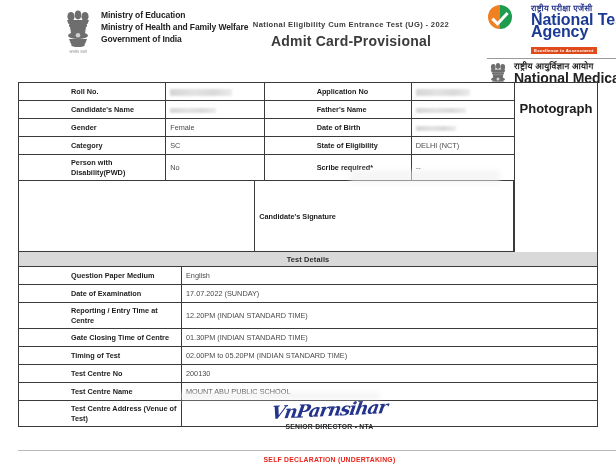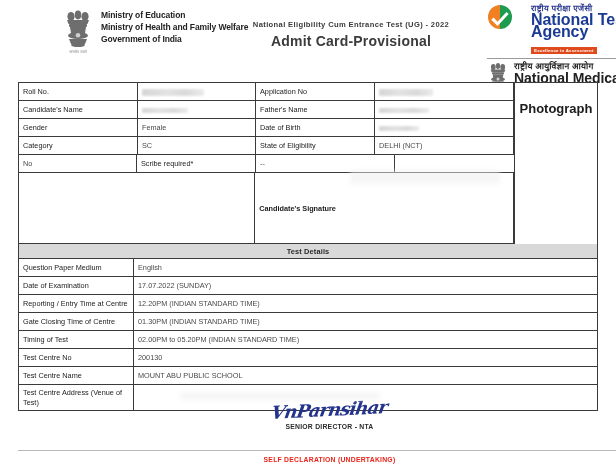--- a/index.html
+++ b/index.html
@@ -92,21 +92,21 @@
   .trow:last-child{border-bottom:none;}
   .cell{
     box-sizing:border-box;
     padding:3px 4px 2px 4px;
     font-size:7.3px;
     line-height:10px;
     min-height:17px;
     display:flex;align-items:center;
     overflow:hidden;
   }
-  .lbl{font-weight:normal;color:#1c1c1c;}
+  .lbl{font-weight:bold;color:#1c1c1c;margin-left:48px;}
   .val{color:#4a4a4a;font-weight:normal;}
   .c-lbl1{width:119px;border-right:1px solid #3a3a3a;}
   .c-val1{width:118px;border-right:1px solid #3a3a3a;}
   .c-lbl2{width:119px;border-right:1px solid #3a3a3a;}
   .c-val2{width:139px;border-right:1px solid #3a3a3a;}
   .c-photo{width:83px;}
 
   
   .redact{
     display:inline-block;
@@ -327,20 +327,21 @@
 
       <div class="trow">
         <div class="cell lbl c-lbl1">Category</div>
         <div class="cell val c-val1">SC</div>
         <div class="cell lbl c-lbl2">State of Eligibility</div>
         <div class="cell val c-val2">DELHI (NCT)</div>
         <div class="cell c-photo"></div>
       </div>
 
       <div class="trow">
+        <div class="cell lbl c-lbl1">Person with Disability(PWD)</div>
         <div class="cell val c-val1">No</div>
         <div class="cell lbl c-lbl2">Scribe required*</div>
         <div class="cell val c-val2">--</div>
         <div class="cell c-photo"></div>
       </div>
 
       <div class="sig-row">
         <div class="sig-left"></div>
         <div class="sig-mid">
           <span>Candidate's Signature</span>

